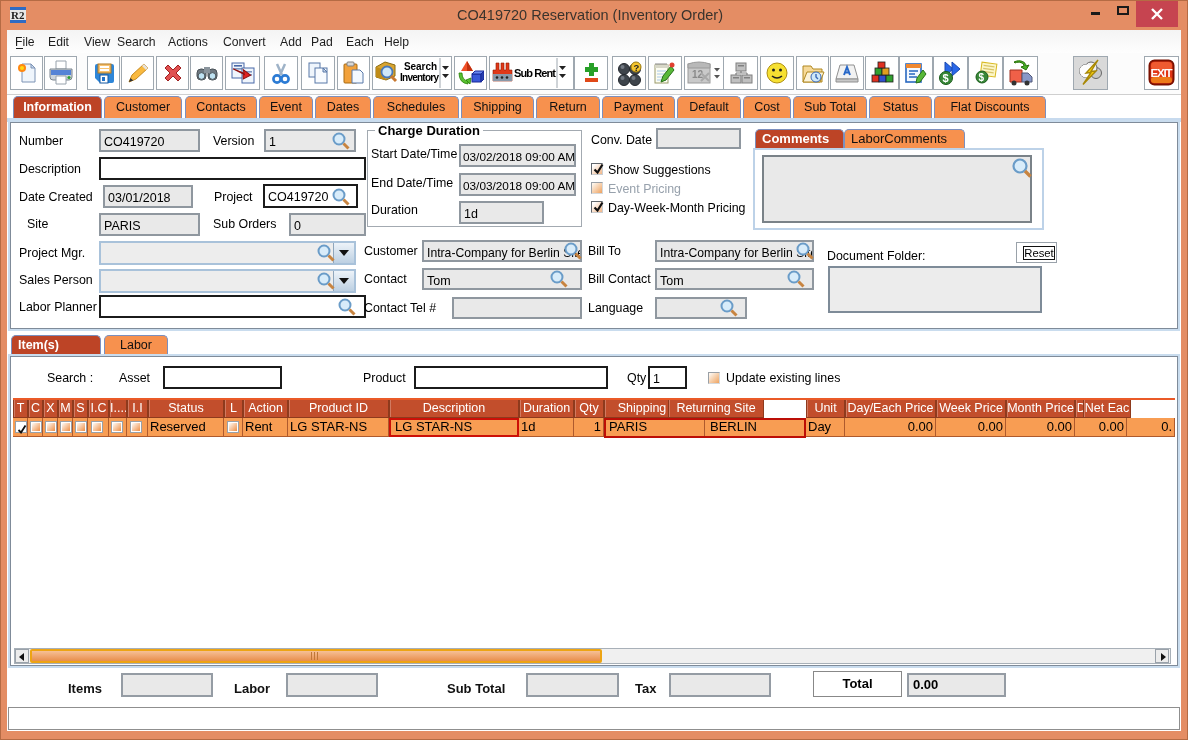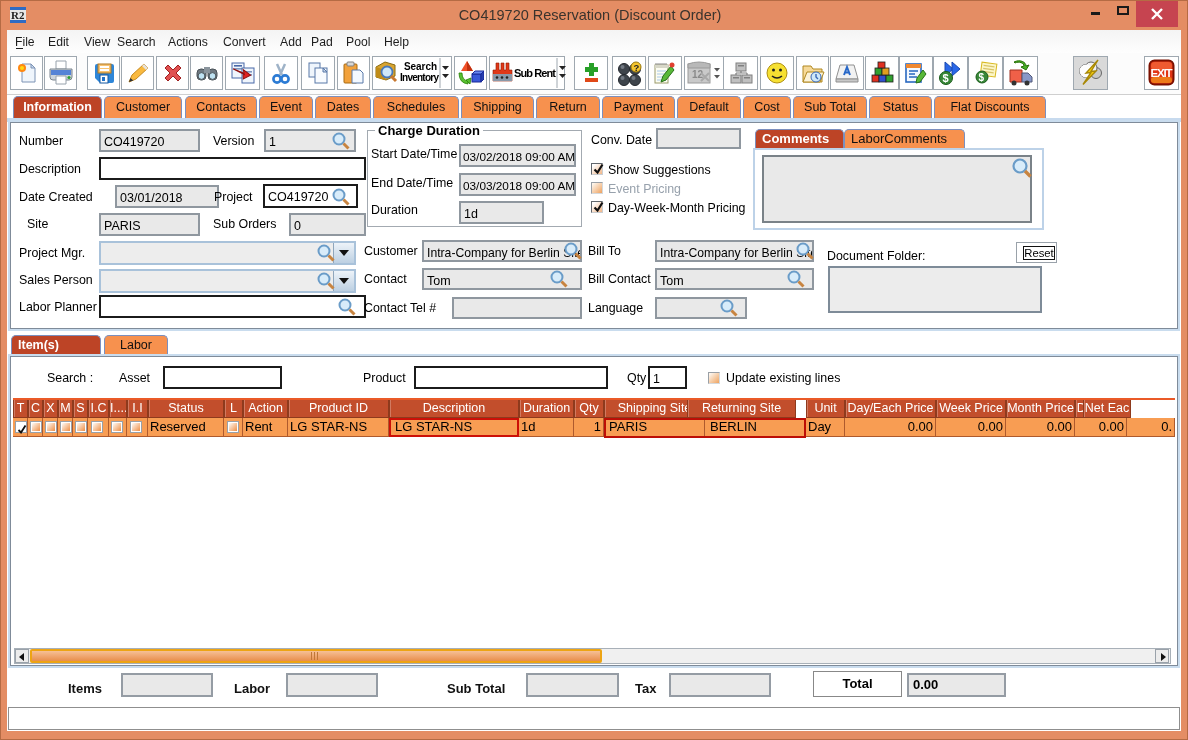--- a/index.html
+++ b/index.html
@@ -61,40 +61,40 @@
 .tfield { position:absolute; background:#E9E9E9; border:2px solid #959CA4; height:24px; font-size:13px; padding:2px 4px; }
 </style>
 </head>
 <body>
 <div id="titlebar">
   <div id="appicon">
       <div class="bar" style="top:0"></div>
       <div class="bar" style="bottom:0"></div>
       <div class="r2">R2</div>
     </div>
-  <div id="title-text">CO419720 Reservation (Discount Order)</div>
+  <div id="title-text">CO419720 Reservation (Inventory Order)</div>
   <div id="btn-min"></div>
   <div id="btn-max"></div>
   <div id="btn-close">
       <svg width="14" height="14">
         <path d="M2 2 L12 12 M12 2 L2 12" stroke="#fff" stroke-width="2.4"></path>
       </svg>
     </div>
 </div>
 <div id="content">
   <div id="menubar">
     <span style="left:8px">File</span>
       <span style="left:41px">Edit</span>
       <span style="left:77px">View</span>
       <span style="left:110px">Search</span>
       <span style="left:161px">Actions</span>
       <span style="left:216px">Convert</span>
       <span style="left:273px">Add</span>
       <span style="left:304px">Pad</span>
-      <span style="left:339px">Pool</span>
+      <span style="left:339px">Each</span>
       <span style="left:377px">Help</span>
     <div style="position:absolute;left:9px;top:18px;width:7px;height:1px;background:#1E1E1E"></div>
   </div>
   <div id="toolbar">
     <div class="tbtn" style="left:3px;width:33px">
         <svg width="24" height="24">
           <path d="M7 3h9l4 4v14H7z" fill="#EFF5FC" stroke="#7C93B5"></path>
           <path d="M16 3l4 4h-4z" fill="#C9D8EC" stroke="#7C93B5"></path>
           <circle cx="7" cy="7" r="4" fill="#FF8812"></circle>
           <circle cx="7" cy="7" r="2" fill="#FFD815"></circle>
@@ -189,21 +189,21 @@
         <svg width="26" height="26">
           <path d="M9 1l6 10H3z" fill="#F05028"></path>
           <path d="M9 1l6 10H9z" fill="#C03010"></path>
           <path d="M4 13q0 7 6 8l0 3q-9-1-9-11z" fill="#58C030" stroke="#288008" stroke-width="0.8"></path>
           <path d="M8 20l4 4 1-6z" fill="#58C030" stroke="#288008" stroke-width="0.8"></path>
           <rect x="14" y="14" width="9" height="8" fill="#3858D8" stroke="#182898"></rect>
           <path d="M14 14l3-3h9l-3 3z" fill="#6888F0" stroke="#182898"></path>
           <path d="M23 14l3-3v8l-3 3z" fill="#2840B0" stroke="#182898"></path>
         </svg>
       </div>
-    <div class="tbtn" style="left:482px;width:76px">
+    <div class="tbtn" style="left:482px;width:85px">
       <svg width="76" height="30" style="position:absolute;left:1px;top:1px;transform:none">
         <path d="M2 12h3V5h3v7h2V5h3v7h2V5h3v7h3v11H2z" fill="#E03818" stroke="#901800" stroke-width="0.6"></path>
           <rect x="2" y="16" width="19" height="7" fill="#8A98A8"></rect>
           <circle cx="6" cy="19.5" r="1.3" fill="#222"></circle>
           <circle cx="11" cy="19.5" r="1.3" fill="#222"></circle>
           <circle cx="16" cy="19.5" r="1.3" fill="#222"></circle>
         <text x="23" y="19" font-size="11" font-weight="bold" fill="#000" font-family="Liberation Sans" textLength="42">Sub Rent</text>
         <line x1="66" y1="0" x2="66" y2="30" stroke="#9FA8B0"></line>
         <path d="M68 8l3.5 4 3.5-4z" fill="#222"></path>
           <path d="M68 16l3.5 4 3.5-4z" fill="#222"></path>
@@ -383,21 +383,21 @@
     <div class="fgray" style="left:88px;top:6px;width:101px;height:23px">CO419720</div>
     <div class="lbl" style="left:202px;top:11px">Version</div>
     <div class="fgray" style="left:253px;top:6px;width:92px;height:23px">1</div>
     <svg class="mag" style="left:320px;top:8px" width="20" height="20">
         <circle cx="8" cy="8" r="5.5" fill="#D8ECFA" stroke="#6A9CC8" stroke-width="2"></circle>
         <path d="M12.5 12.5l5 5" stroke="#C88440" stroke-width="3"></path>
       </svg>
     <div class="lbl" style="left:8px;top:39px">Description</div>
     <div class="fwhite" style="left:88px;top:34px;width:267px;height:23px"></div>
     <div class="lbl" style="left:8px;top:67px">Date Created</div>
-    <div class="fgray" style="left:104px;top:62px;width:104px;height:23px">03/01/2018</div>
+    <div class="fgray" style="left:92px;top:62px;width:90px;height:23px">03/01/2018</div>
     <div class="lbl" style="left:203px;top:67px">Project</div>
     <div class="fwhite" style="left:252px;top:61px;width:95px;height:24px">CO419720</div>
     <svg class="mag" style="left:320px;top:64px" width="20" height="20">
         <circle cx="8" cy="8" r="5.5" fill="#D8ECFA" stroke="#6A9CC8" stroke-width="2"></circle>
         <path d="M12.5 12.5l5 5" stroke="#C88440" stroke-width="3"></path>
       </svg>
     <div class="lbl" style="left:16px;top:94px">Site</div>
     <div class="fgray" style="left:88px;top:90px;width:101px;height:23px">PARIS</div>
     <div class="lbl" style="left:202px;top:94px">Sub Orders</div>
     <div class="fgray" style="left:278px;top:90px;width:77px;height:23px">0</div>
@@ -525,21 +525,21 @@
       <div class="hc" style="left:98px;width:18px">I....</div>
       <div class="hc" style="left:116px;width:21px">I.I</div>
       <div class="hc" style="left:137px;width:76px">Status</div>
       <div class="hc" style="left:213px;width:19px">L</div>
       <div class="hc" style="left:232px;width:45px">Action</div>
       <div class="hc" style="left:277px;width:101px">Product ID</div>
       <div class="hc" style="left:378px;width:130px">Description</div>
       <div class="hc" style="left:508px;width:55px">Duration</div>
       <div class="hc" style="left:563px;width:30px">Qty</div>
       <div class="hc" style="left:593px;width:101px">Shipping Site</div>
-      <div class="hc" style="left:676px;width:109px">Returning Site</div>
+      <div class="hc" style="left:657px;width:96px">Returning Site</div>
       <div class="hc" style="left:795px;width:39px">Unit</div>
       <div class="hc" style="left:834px;width:91px">Day/Each Price</div>
       <div class="hc" style="left:925px;width:70px">Week Price</div>
       <div class="hc" style="left:995px;width:69px">Month Price</div>
       <div class="hc" style="left:1064px;width:52px">Discount</div>
       <div class="hc" style="left:1072px;width:48px">Net Eac</div>
     </div>
     <div id="tblrow">
       <div class="rc" style="left:2px;width:15px"></div>
       <div class="rc" style="left:17px;width:15px"></div>

